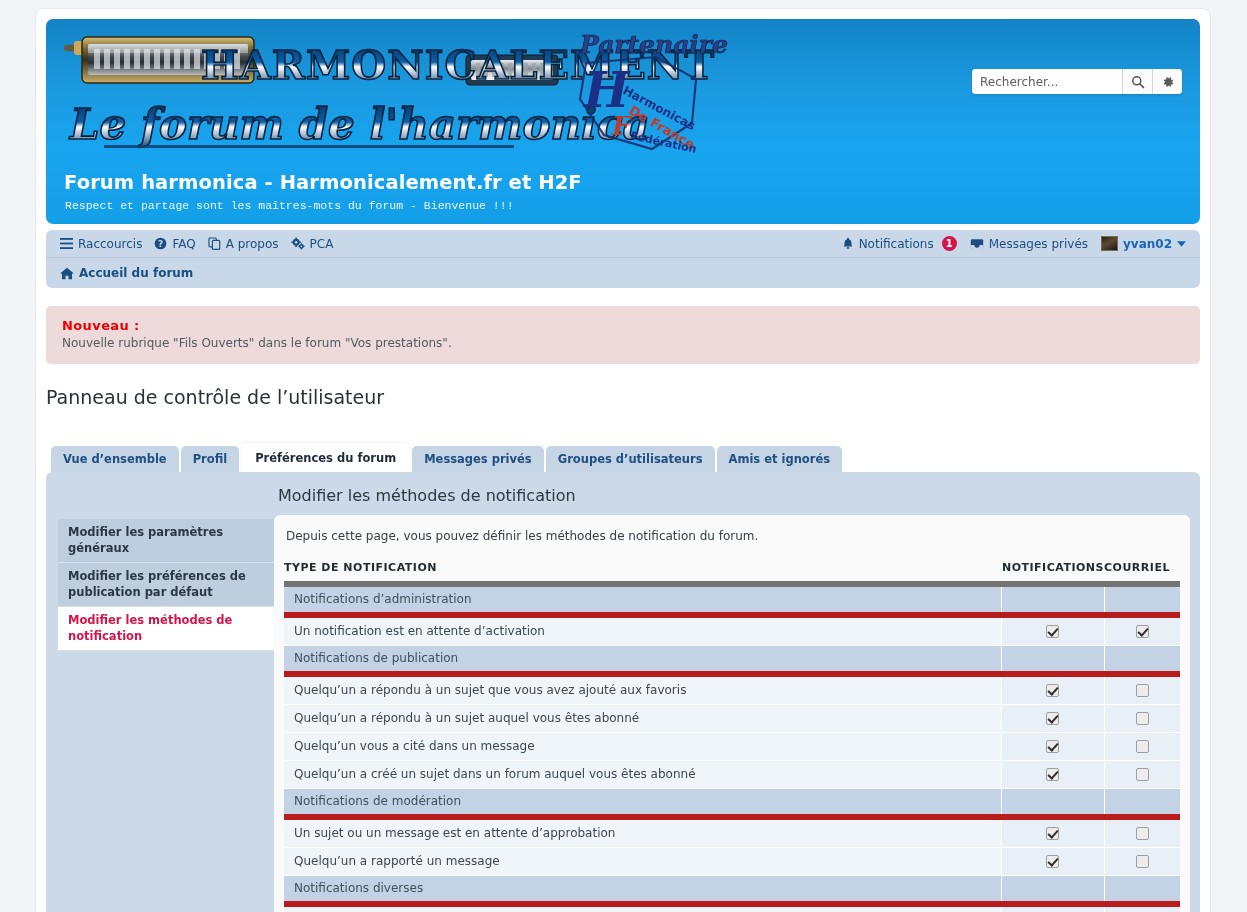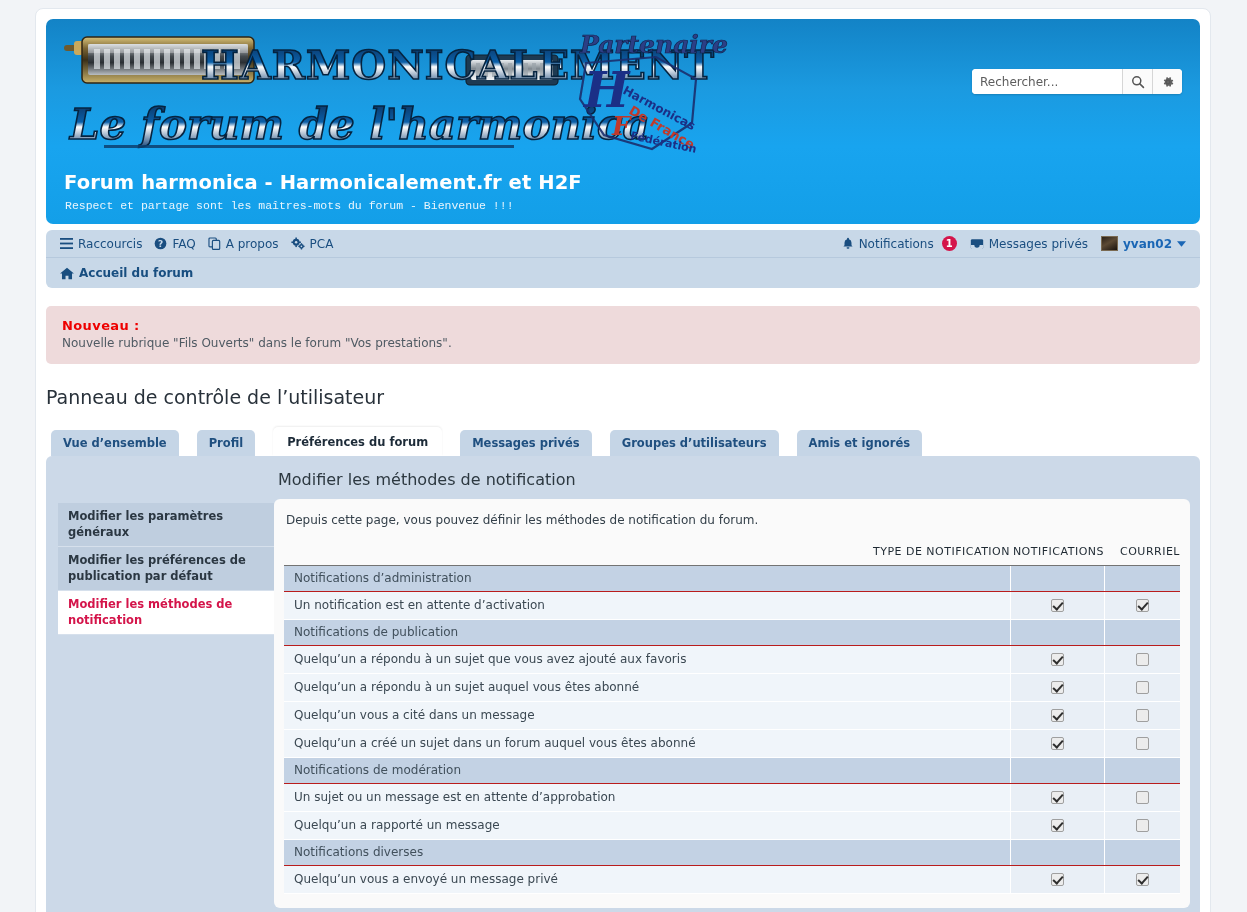--- a/index.html
+++ b/index.html
@@ -146,24 +146,24 @@
   .announce-text { color: #4f5a63; font-size: 12px; }
   
   .page-title {
     margin: 22px 0 0 10px;
     font-size: 19px;
     color: #28313a;
     font-weight: normal;
   }
   
   .tabs {
-    margin: 19px 0 0 15px;
+    margin: 35px 0 0 15px;
     display: flex;
     align-items: flex-end;
-    gap: 18px;
+    gap: 2px;
     position: relative;
     z-index: 3;
   }
   .tab {
     background: #c5d5e6;
     color: #205080;
     font-size: 11.5px;
     font-weight: bold;
     padding: 6px 12px 6px 12px;
     border-radius: 5px 5px 0 0;
@@ -224,35 +224,35 @@
   }
   .cp-intro { font-size: 12px; color: #34404a; padding: 2px 2px 18px 2px; }
   
   table.notif {
     width: 100%;
     border-collapse: collapse;
     font-size: 12px;
   }
   table.notif thead th {
     font-size: 11px;
-    font-weight: normal;
+    font-weight: bold;
     color: #1f2a33;
     letter-spacing: .5px;
     padding: 0 0 7px 0;
-    text-align: right;
-    border-bottom: 1px solid #737373;
+    text-align: left;
+    border-bottom: 6px solid #737373;
   }
   th.col-type { text-align: center; }
   th.col-notif { width: 94px; }
   th.col-mail  { width: 76px; }
   tr.cat td {
     background: #c3d2e4;
     color: #41505c;
     padding: 5px 10px 6px 10px;
-    border-bottom: 1px solid #b91c1c;
+    border-bottom: 6px solid #b91c1c;
   }
   tr.opt td {
     background: #f0f5fa;
     color: #3b4852;
     padding: 6px 10px 7px 10px;
     border-bottom: 1px solid #ffffff;
   }
   tr.opt td.cell-check, tr.cat td.cell-check {
     text-align: center;
     background: #e9eff6;

